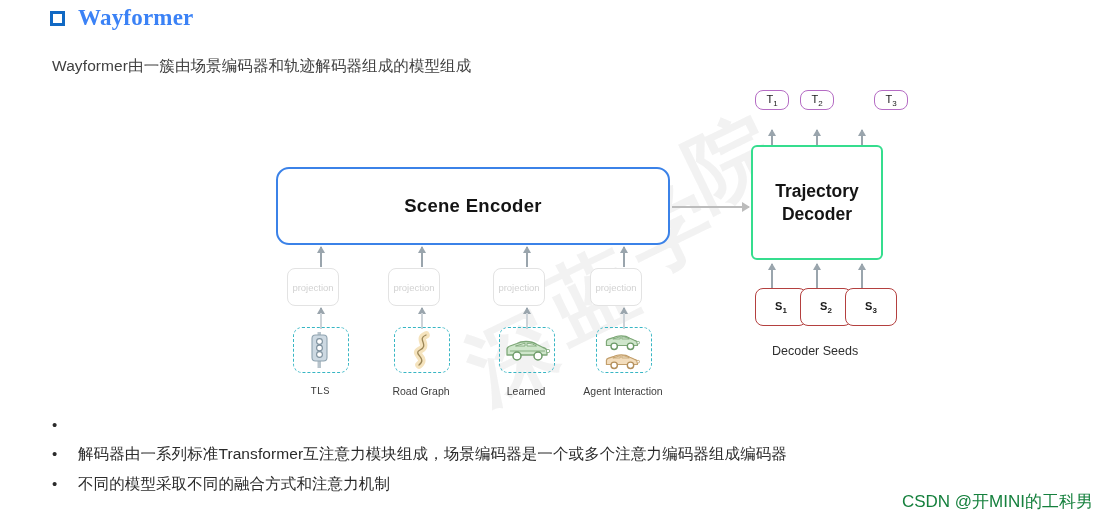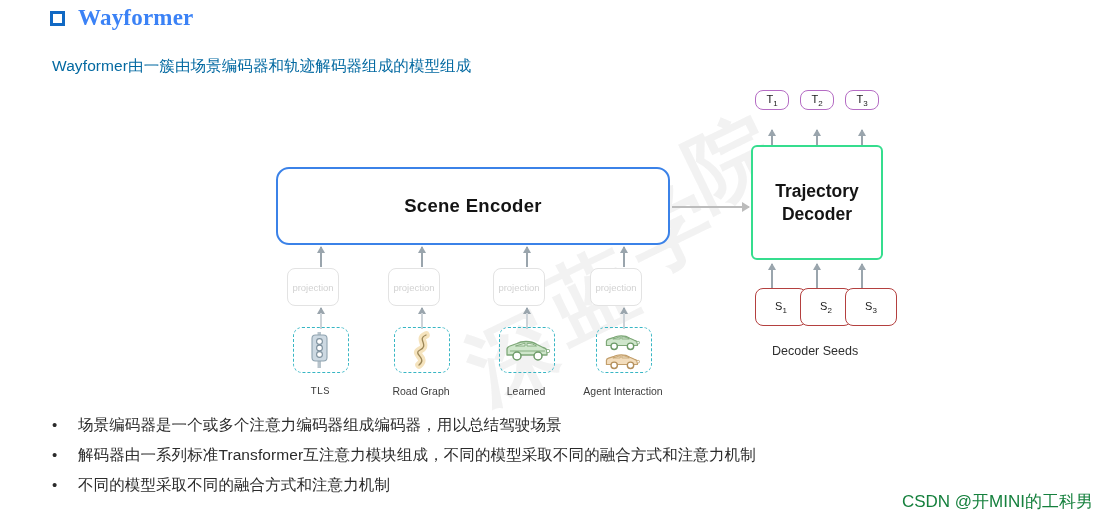--- a/index.html
+++ b/index.html
@@ -34,21 +34,21 @@
     font-weight: bold;
     color: #3b82f6;
     letter-spacing: .2px;
   }
 
   
   .subtitle {
     position: absolute;
     left: 52px; top: 56px;
     font-size: 15.5px;
-    color: #0369a1;
+    color: #404040;
     letter-spacing: .1px;
     white-space: nowrap;
   }
 
   
   .wm-bg {
     position: absolute;
     left: 430px; top: 110px;
     width: 300px; height: 290px;
     pointer-events: none;
@@ -83,20 +83,21 @@
   }
   .t-box .sub { font-size: 8px; vertical-align: -3px; }
 
   
   .s-box {
     width: 52px; height: 38px;
     border: 1.6px solid #b4403f;
     border-radius: 8px;
     font-size: 11px;
     color: #1a1a1a;
+    font-weight: bold;
   }
   .s-box .sub { font-size: 8px; vertical-align: -3px; }
 
   
   .decoder {
     left: 751px; top: 70px;
     width: 132px; height: 115px;
     border: 2.4px solid #35dd8e;
     border-radius: 6px;
     font-size: 17.5px;
@@ -231,21 +232,21 @@
   </div>
 
   <div class="diagram">
 
     <div class="node t-box" style="left:755px; top:15px;">
       <span><span>T</span><span class="sub">1</span></span>
     </div>
     <div class="node t-box" style="left:800px; top:15px;">
       <span><span>T</span><span class="sub">2</span></span>
     </div>
-    <div class="node t-box" style="left:845px; top:15px;">
+    <div class="node t-box" style="left:874px; top:15px;">
       <span><span>T</span><span class="sub">3</span></span>
     </div>
 
     <div class="v-arrow" style="left:771px; top:55px; height:16px;"></div>
     <div class="v-arrow" style="left:816px; top:55px; height:16px;"></div>
     <div class="v-arrow" style="left:861px; top:55px; height:16px;"></div>
 
     <div class="node decoder">
       <div>
         <div>Trajectory</div>
@@ -356,25 +357,24 @@
     <div class="cap" style="left:280px; top:310px; width:80px;font-family:Liberation Mono, monospace;">TLS</div>
     <div class="cap" style="left:381px; top:310px; width:80px;">Road Graph</div>
     <div class="cap" style="left:486px; top:310px; width:80px;">Learned</div>
     <div class="cap" style="left:568px; top:310px; width:110px;">Agent Interaction</div>
 
   </div>
 
   <div class="bullets">
     <div class="bullet">
       <span class="dot">•</span>
-      <span class="txt">场景编码器是一个或多个注意力编码器组成编码器，用以总结驾驶场景</span>
     </div>
     <div class="bullet">
       <span class="dot">•</span>
-      <span class="txt">解码器由一系列标准Transformer互注意力模块组成，不同的模型采取不同的融合方式和注意力机制</span>
+      <span class="txt">解码器由一系列标准Transformer互注意力模块组成，场景编码器是一个或多个注意力编码器组成编码器</span>
     </div>
     <div class="bullet">
       <span class="dot">•</span>
       <span class="txt">不同的模型采取不同的融合方式和注意力机制</span>
     </div>
   </div>
 
   <div class="csdn">CSDN @开MINI的工科男</div>
 
 </div>

